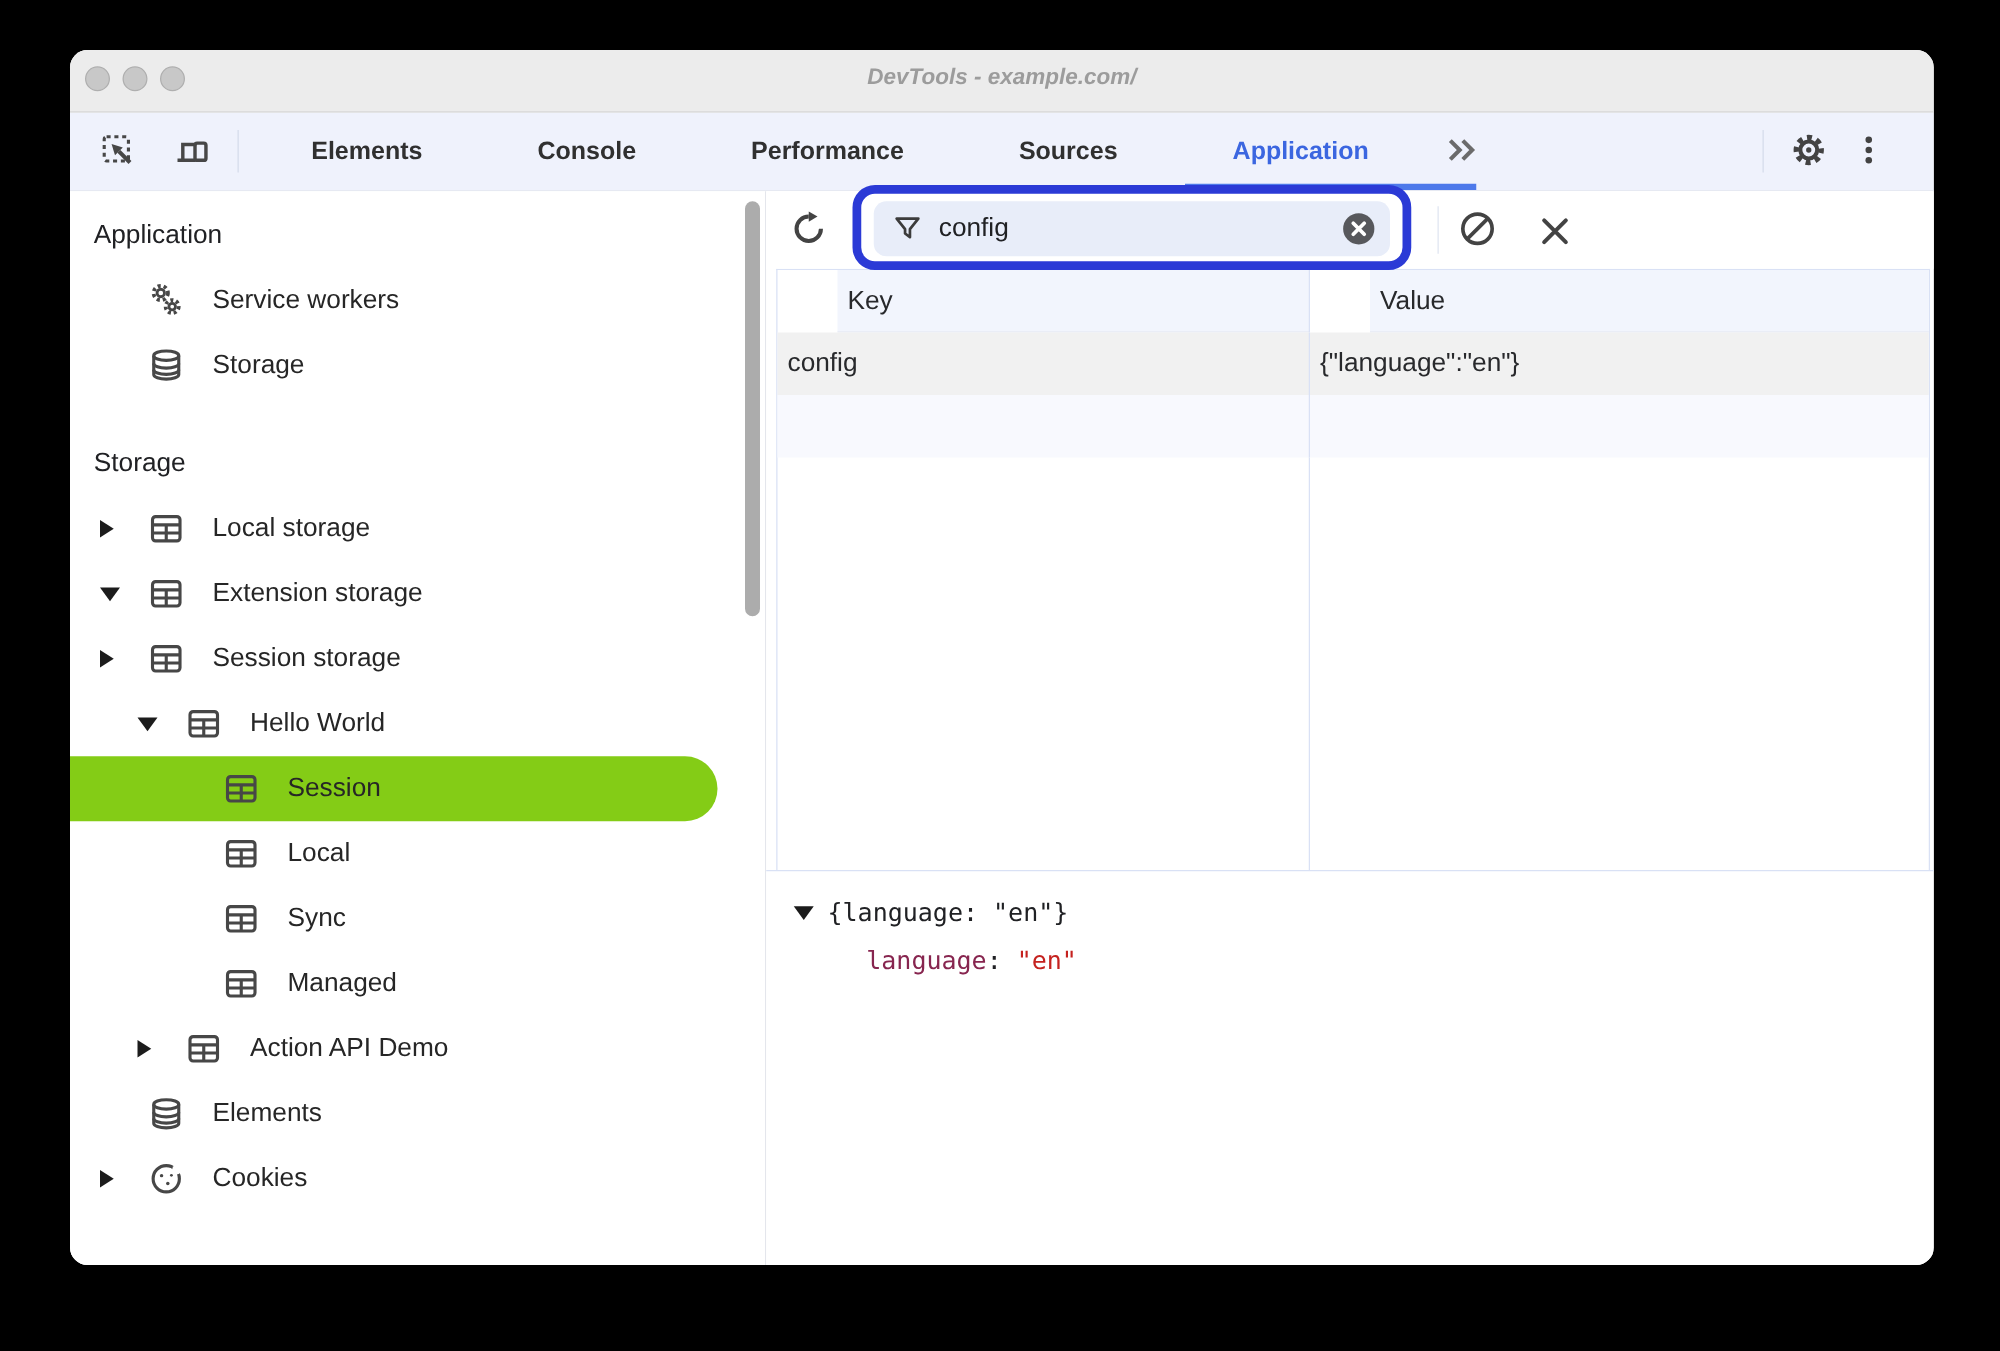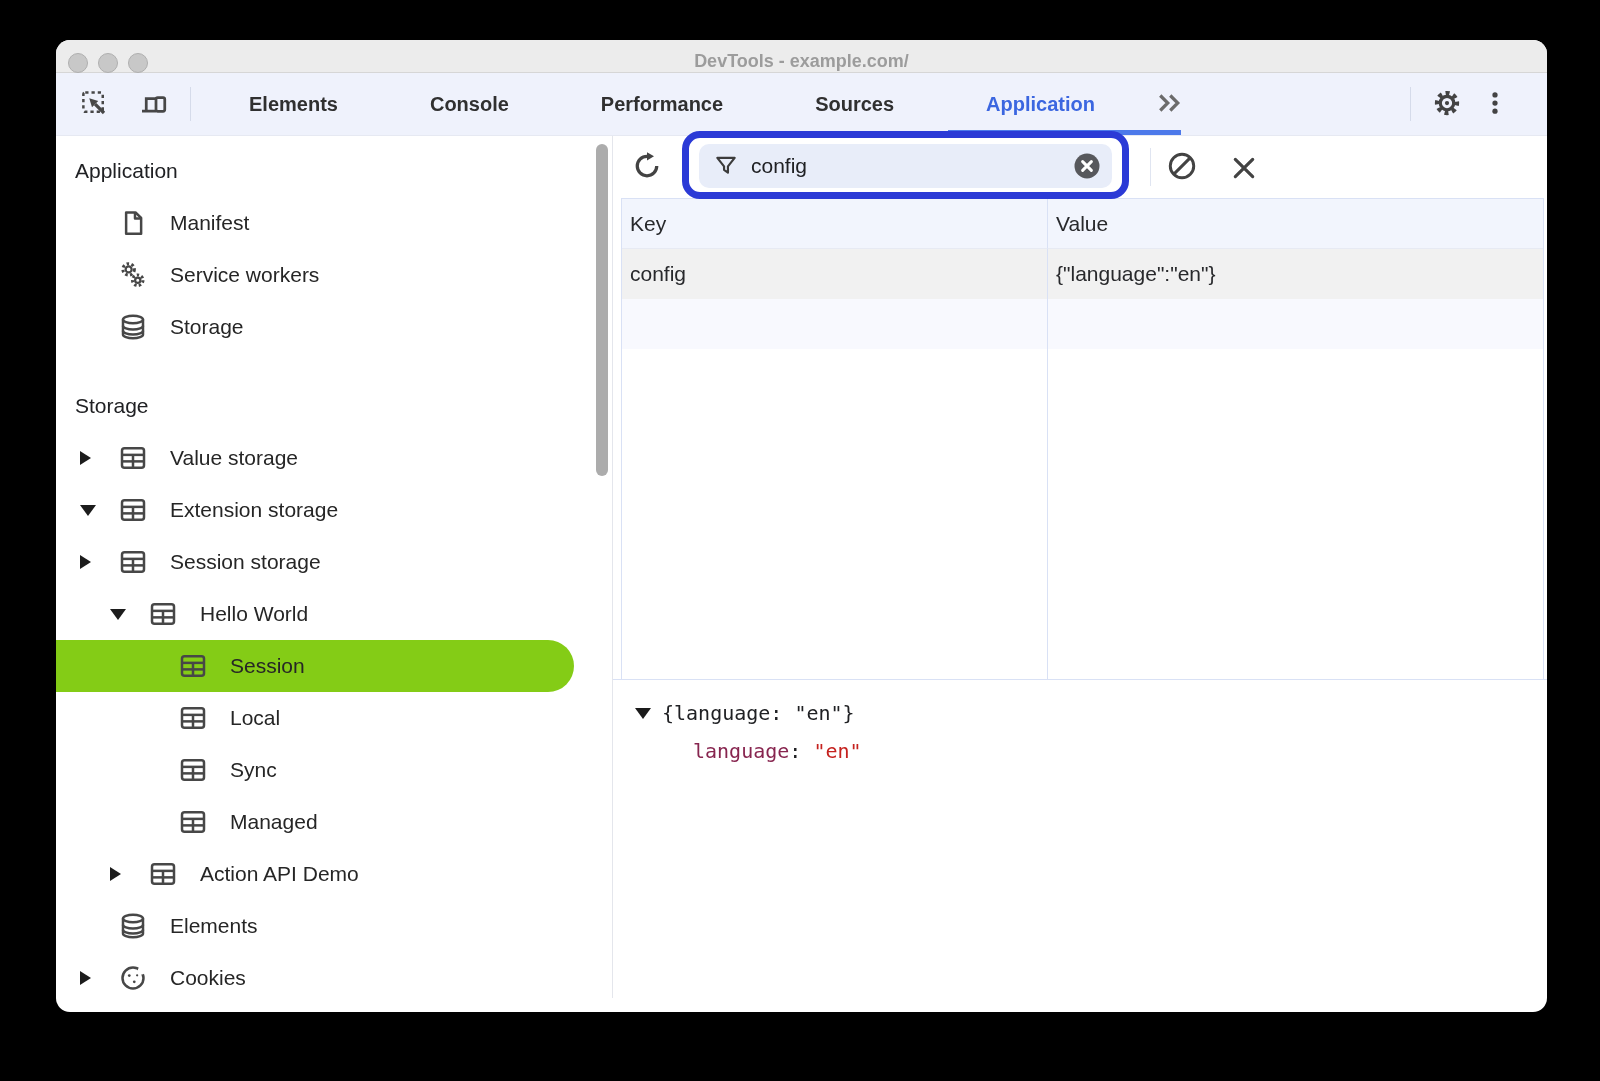--- a/index.html
+++ b/index.html
@@ -3,21 +3,21 @@
 <meta charset="utf-8">
 <style>
   * { margin:0; padding:0; box-sizing:border-box; }
   html,body { width:1600px; height:1081px; background:#000; font-family:"Liberation Sans", sans-serif; }
   .stage { position:relative; width:1600px; height:1081px; background:#000; overflow:hidden; }
 
   .window { position:absolute; left:56px; top:40px; width:1491px; height:972px;
             background:#fff; border-radius:14px; overflow:hidden; }
 
   
-  .titlebar { position:relative; height:33px; background:#ECECEC; border-bottom:1px solid #D6D6D6; }
+  .titlebar { position:relative; height:50px; background:#ECECEC; border-bottom:1px solid #D6D6D6;font-style:italic; }
   .traffic { position:absolute; left:12px; top:13px; display:flex; gap:10px; }
   .tl { width:20px; height:20px; border-radius:50%; background:#C8C8C8; border:1px solid #AFAFAF; }
   .title { position:absolute; left:0; right:0; top:11px; text-align:center;
            font-size:18px; font-weight:bold; color:#9C9C9C; }
 
   
   .tabbar { display:flex; align-items:stretch; height:63px; background:#EFF2FC;
             border-bottom:1px solid #E6E9F2; padding-left:14px; padding-right:28px; }
   .iconbtn { display:flex; align-items:center; justify-content:center; width:48px;
              background:none; border:none; cursor:pointer; }
@@ -79,21 +79,21 @@
   .annotation { position:absolute; left:69px; top:-5px; width:447px; height:68px;
                 border:7px solid #2B3AD6; border-radius:18px; pointer-events:none; z-index:6; }
 
   
   .datagrid { margin-left:8px; width:923px; height:481px;
               border:1px solid #D9E1F5; border-bottom:none;
               display:grid; grid-template-columns:426px 1fr; grid-template-rows:50px 50px 50px 1fr; }
   .cell { display:flex; align-items:center; padding-left:8px; font-size:21px; color:#28292C;
           overflow:hidden; white-space:nowrap; }
   .col1 { border-right:1px solid #D9E1F5; }
-  .hdr { background:#F2F5FD; border-bottom:1px solid #E7EAF3; }
+  .hdr { background:#F2F5FD; border-bottom:1px solid #E7EAF3;margin-left:48px; }
   .r1 { background:#F1F1F1; }
   .r2 { background:#F8F9FE; }
 
   
   .preview { border-top:1px solid #D9E1F5; height:317px; padding:14px 0 0 22px;
              font-family:"DejaVu Sans Mono", monospace; font-size:20px; color:#202124; }
   .pline { display:flex; align-items:center; height:38px; }
   .ptri { width:0; height:0; border-left:8px solid transparent; border-right:8px solid transparent;
           border-top:11px solid #1b1b1b; margin-right:11px; flex:none; }
   .pline2 { padding-left:58px; height:38px; display:flex; align-items:center; }
@@ -162,28 +162,20 @@
               <circle cx="12" cy="18.5" r="2.1"></circle>
       </svg></span>
     </button>
   </div>
 
   <div class="bodyrow">
 
     <div class="sidebar">
       <div class="sec-header">Application</div>
 
-      <div class="srow">
-        <span class="arrow-slot"></span>
-        <span class="sicon"><svg viewBox="0 0 24 24" fill="none" stroke="#474747" stroke-width="2" stroke-linejoin="round">
-          <path d="M6.5 3.5 h7.5 l4.5 4.5 v12.5 h-12 z"></path>
-                <path d="M13.6 3.8 v4.6 h4.6"></path>
-        </svg></span>
-        <span class="lbl">Manifest</span>
-      </div>
 
       <div class="srow">
         <span class="arrow-slot"></span>
         <span class="sicon"><svg viewBox="0 0 24 24" fill="none" stroke="#474747">
           <circle cx="8.5" cy="7.5" r="4.6" stroke-width="2.4" stroke-dasharray="2 1.9"></circle>
           <circle cx="8.5" cy="7.5" r="2.4" stroke-width="1.8"></circle>
           <circle cx="15.8" cy="16.2" r="4.2" stroke-width="2.4" stroke-dasharray="1.9 1.8"></circle>
           <circle cx="15.8" cy="16.2" r="2.1" stroke-width="1.8"></circle>
         </svg></span>
         <span class="lbl">Service workers</span>
@@ -206,21 +198,21 @@
       <div class="srow">
         <span class="arrow-slot">
               <span class="tri-r"></span>
             </span>
         <span class="sicon"><svg viewBox="0 0 24 24">
           <rect x="3.2" y="4.2" width="17.6" height="15.6" rx="2" fill="none" stroke="#474747" stroke-width="2"></rect>
           <line x1="3.2" y1="9.5" x2="20.8" y2="9.5" stroke="#474747" stroke-width="2"></line>
           <line x1="3.2" y1="14.7" x2="20.8" y2="14.7" stroke="#474747" stroke-width="2"></line>
           <line x1="12" y1="9.5" x2="12" y2="19.8" stroke="#474747" stroke-width="2"></line>
         </svg></span>
-        <span class="lbl">Value storage</span>
+        <span class="lbl">Local storage</span>
       </div>
 
       <div class="srow">
         <span class="arrow-slot">
               <span class="tri-d"></span>
             </span>
         <span class="sicon"><svg viewBox="0 0 24 24">
           <rect x="3.2" y="4.2" width="17.6" height="15.6" rx="2" fill="none" stroke="#474747" stroke-width="2"></rect>
           <line x1="3.2" y1="9.5" x2="20.8" y2="9.5" stroke="#474747" stroke-width="2"></line>
           <line x1="3.2" y1="14.7" x2="20.8" y2="14.7" stroke="#474747" stroke-width="2"></line>

